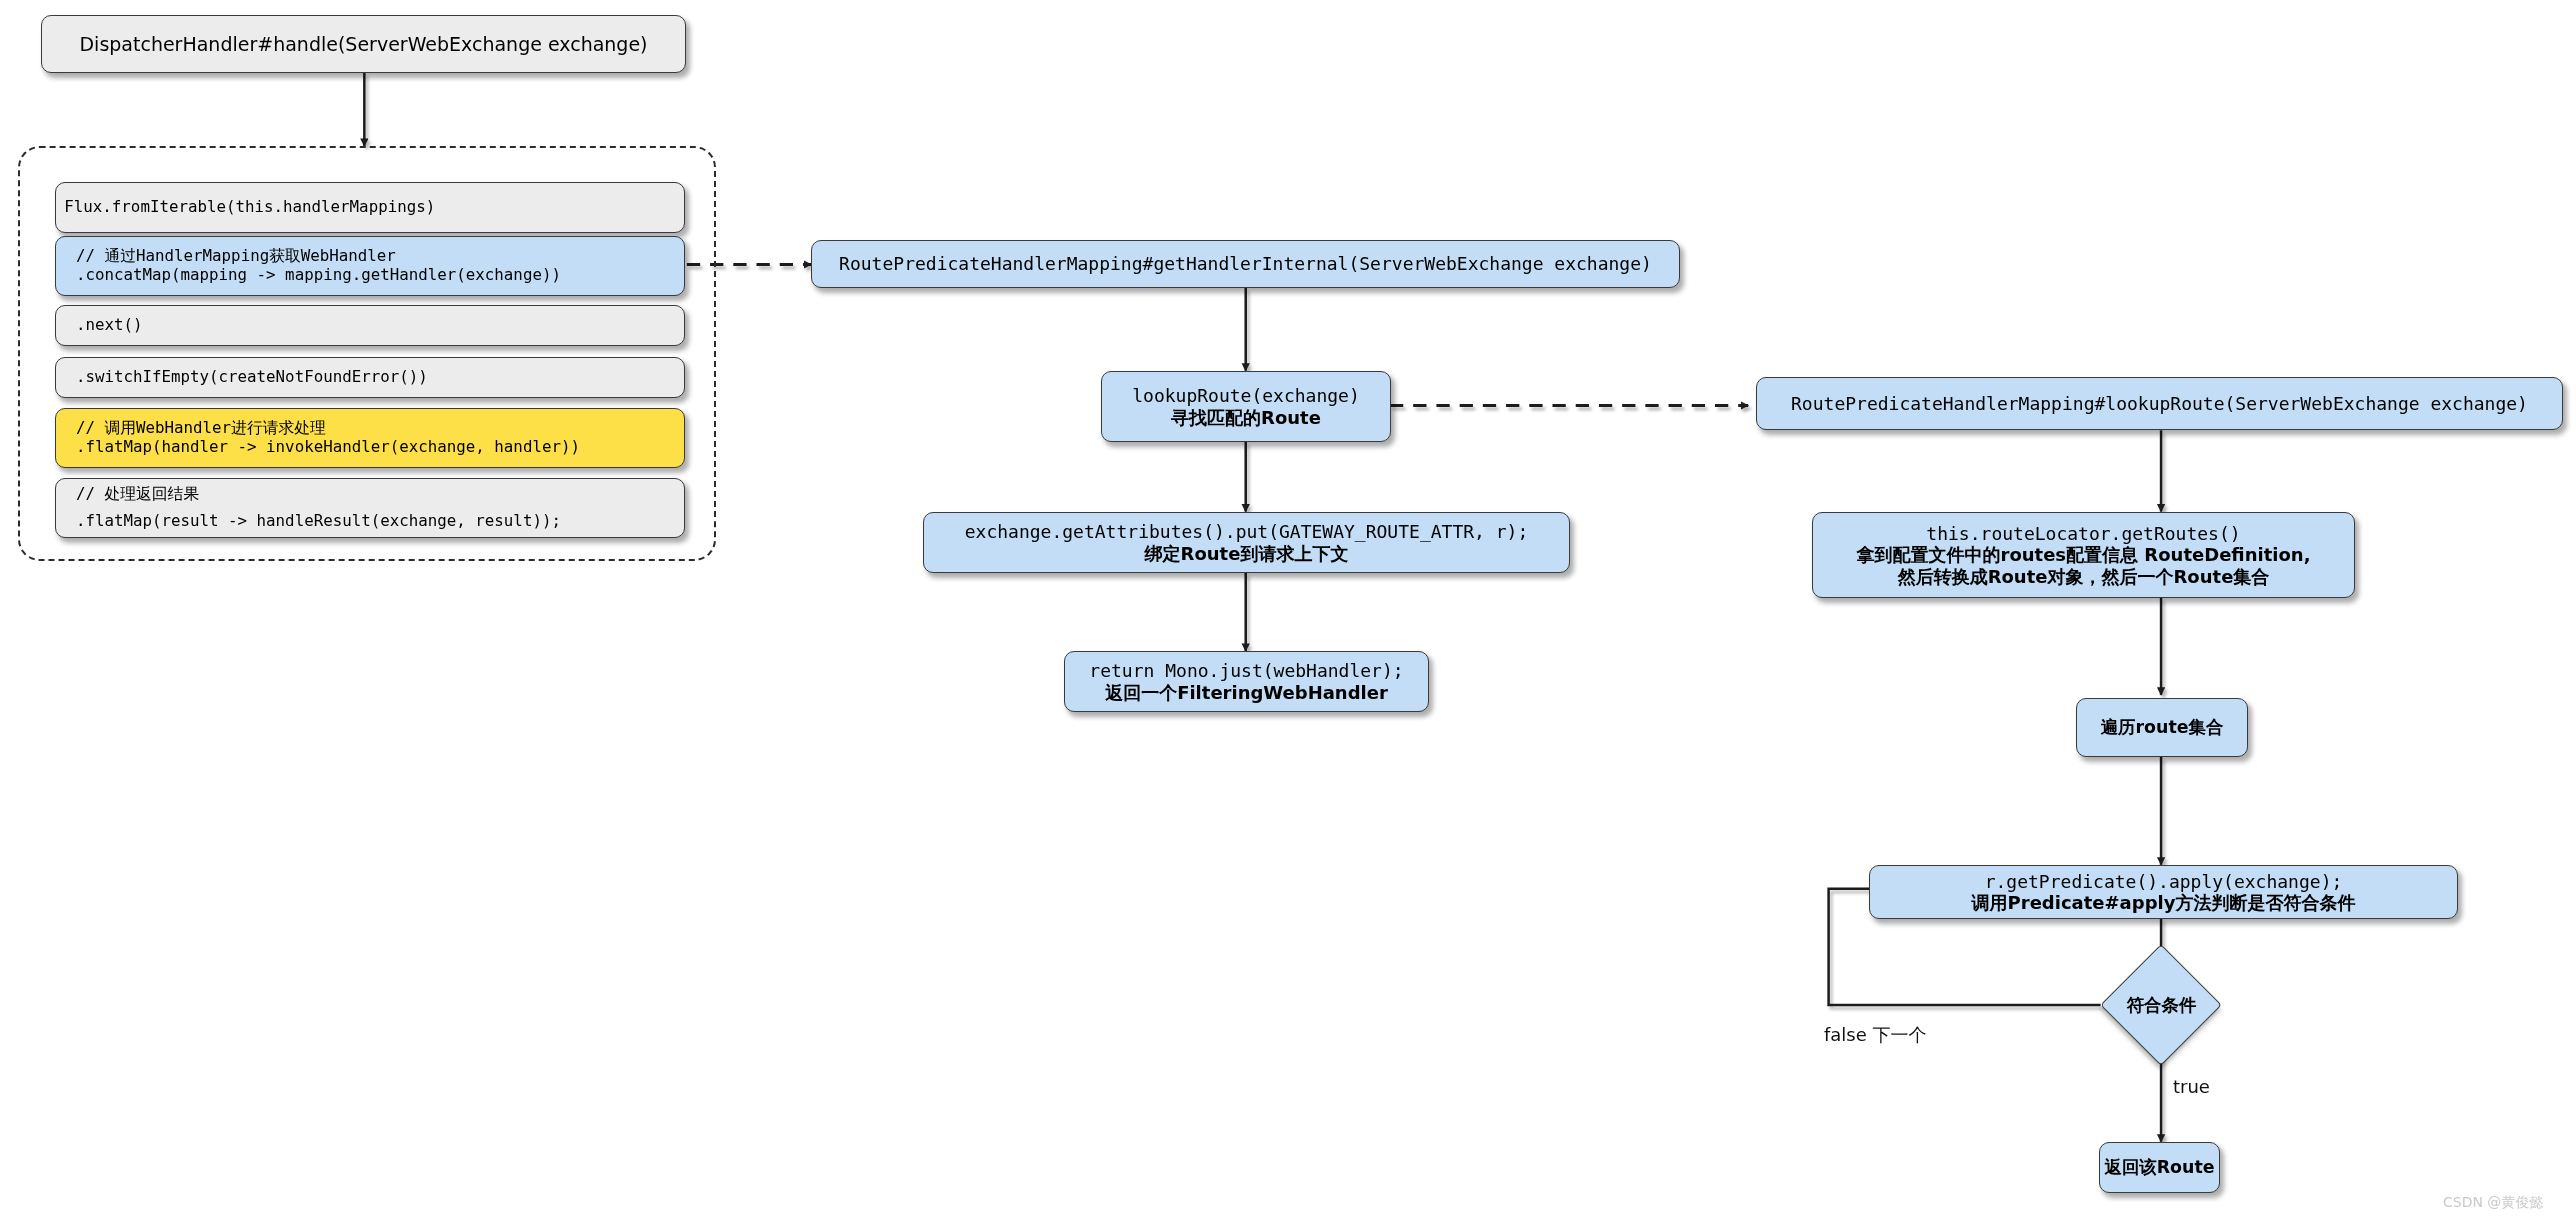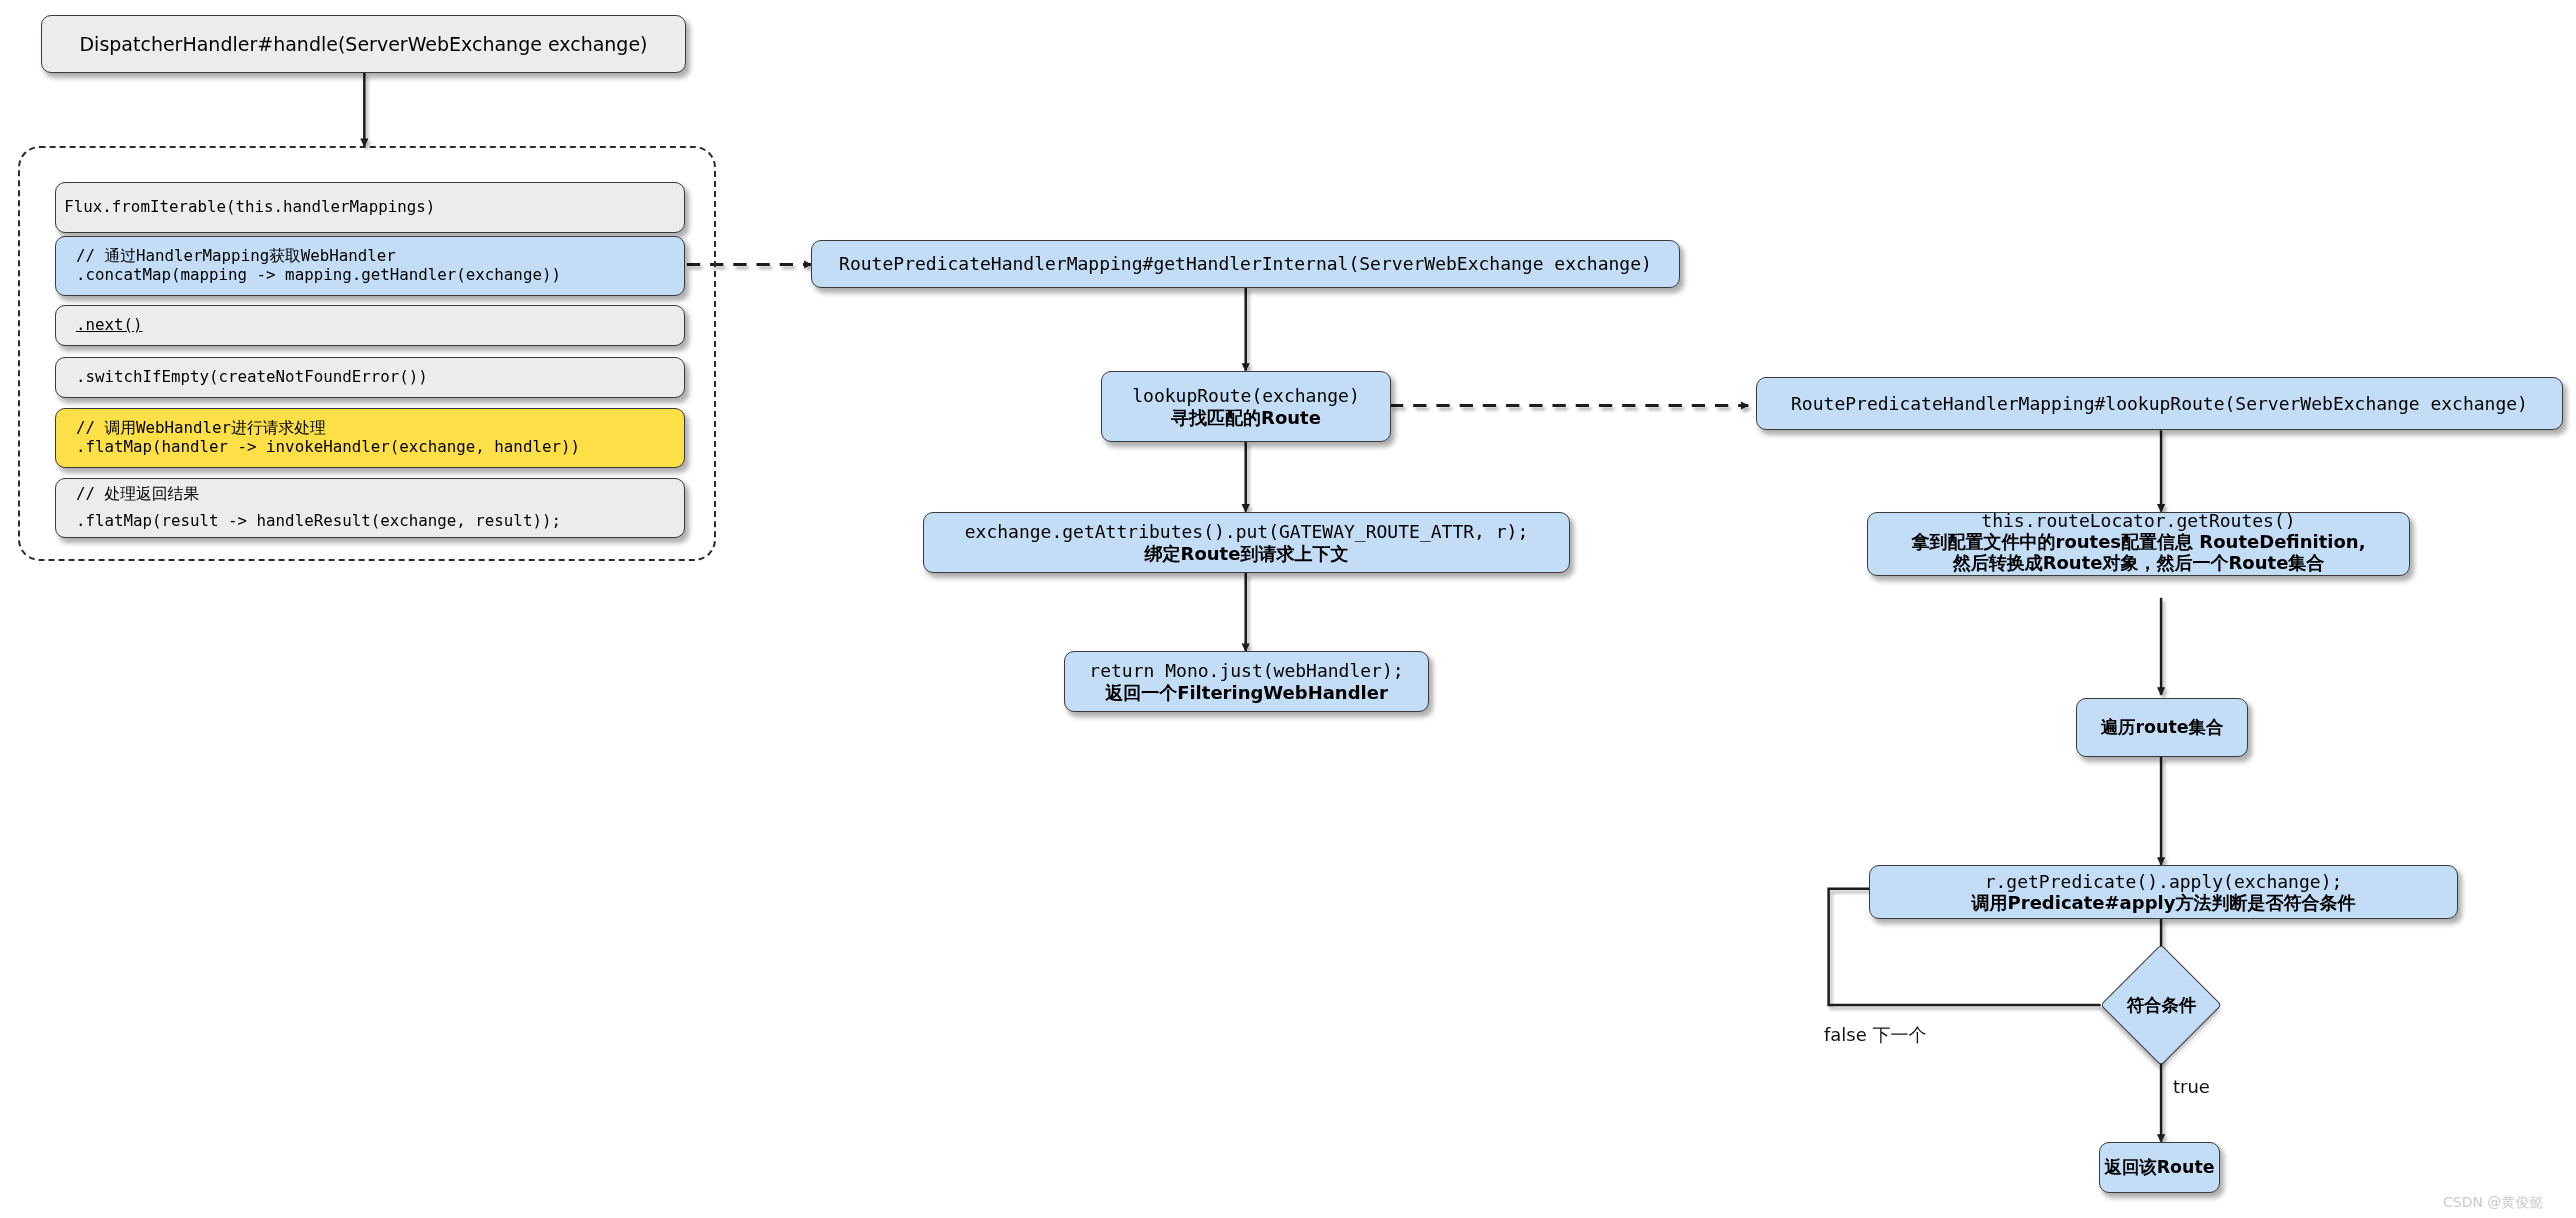--- a/index.html
+++ b/index.html
@@ -155,21 +155,21 @@
 
   <div class="node grey codebox" style="left:55px; top:182px; width:630px; height:51px;">
     <span class="line">Flux.fromIterable(this.handlerMappings)</span>
   </div>
 
   <div class="node blue codebox indent" style="left:55px; top:236px; width:630px; height:60px;">
     <span class="line">// 通过HandlerMapping获取WebHandler</span>
     <span class="line">.concatMap(mapping -&gt; mapping.getHandler(exchange))</span>
   </div>
 
-  <div class="node grey codebox indent" style="left:55px; top:305px; width:630px; height:41px;text-decoration:underline;">
+  <div class="node grey codebox indent" style="left:55px; top:305px; width:630px; height:41px;">
     <span class="line">.next()</span>
   </div>
 
   <div class="node grey codebox indent" style="left:55px; top:357px; width:630px; height:41px;">
     <span class="line">.switchIfEmpty(createNotFoundError())</span>
   </div>
 
   <div class="node yellow codebox indent" style="left:55px; top:408px; width:630px; height:60px;">
     <span class="line">// 调用WebHandler进行请求处理</span>
     <span class="line">.flatMap(handler -&gt; invokeHandler(exchange, handler))</span>
@@ -196,21 +196,21 @@
 
   <div class="node blue" style="left:1064px; top:651px; width:365px; height:61px;">
     <span class="line t17 mono">return Mono.just(webHandler);</span>
     <span class="line t17 b">返回一个FilteringWebHandler</span>
   </div>
 
   <div class="node blue" style="left:1756px; top:377px; width:807px; height:53px;">
     <span class="line t17 mono">RoutePredicateHandlerMapping#lookupRoute(ServerWebExchange exchange)</span>
   </div>
 
-  <div class="node blue" style="left:1867px; top:512px; width:543px; height:64px;justify-content:flex-end;">
+  <div class="node blue" style="left:1812px; top:512px; width:543px; height:86px;">
     <span class="line t17 mono">this.routeLocator.getRoutes()</span>
     <span class="line t17 b">拿到配置文件中的routes配置信息 RouteDefinition,</span>
     <span class="line t17 b">然后转换成Route对象，然后一个Route集合</span>
   </div>
 
   <div class="node blue" style="left:2076px; top:698px; width:172px; height:59px;align-items:center;">
     <span class="line t16 b">遍历route集合</span>
   </div>
 
   <div class="node blue" style="left:1869px; top:865px; width:589px; height:54px;">

